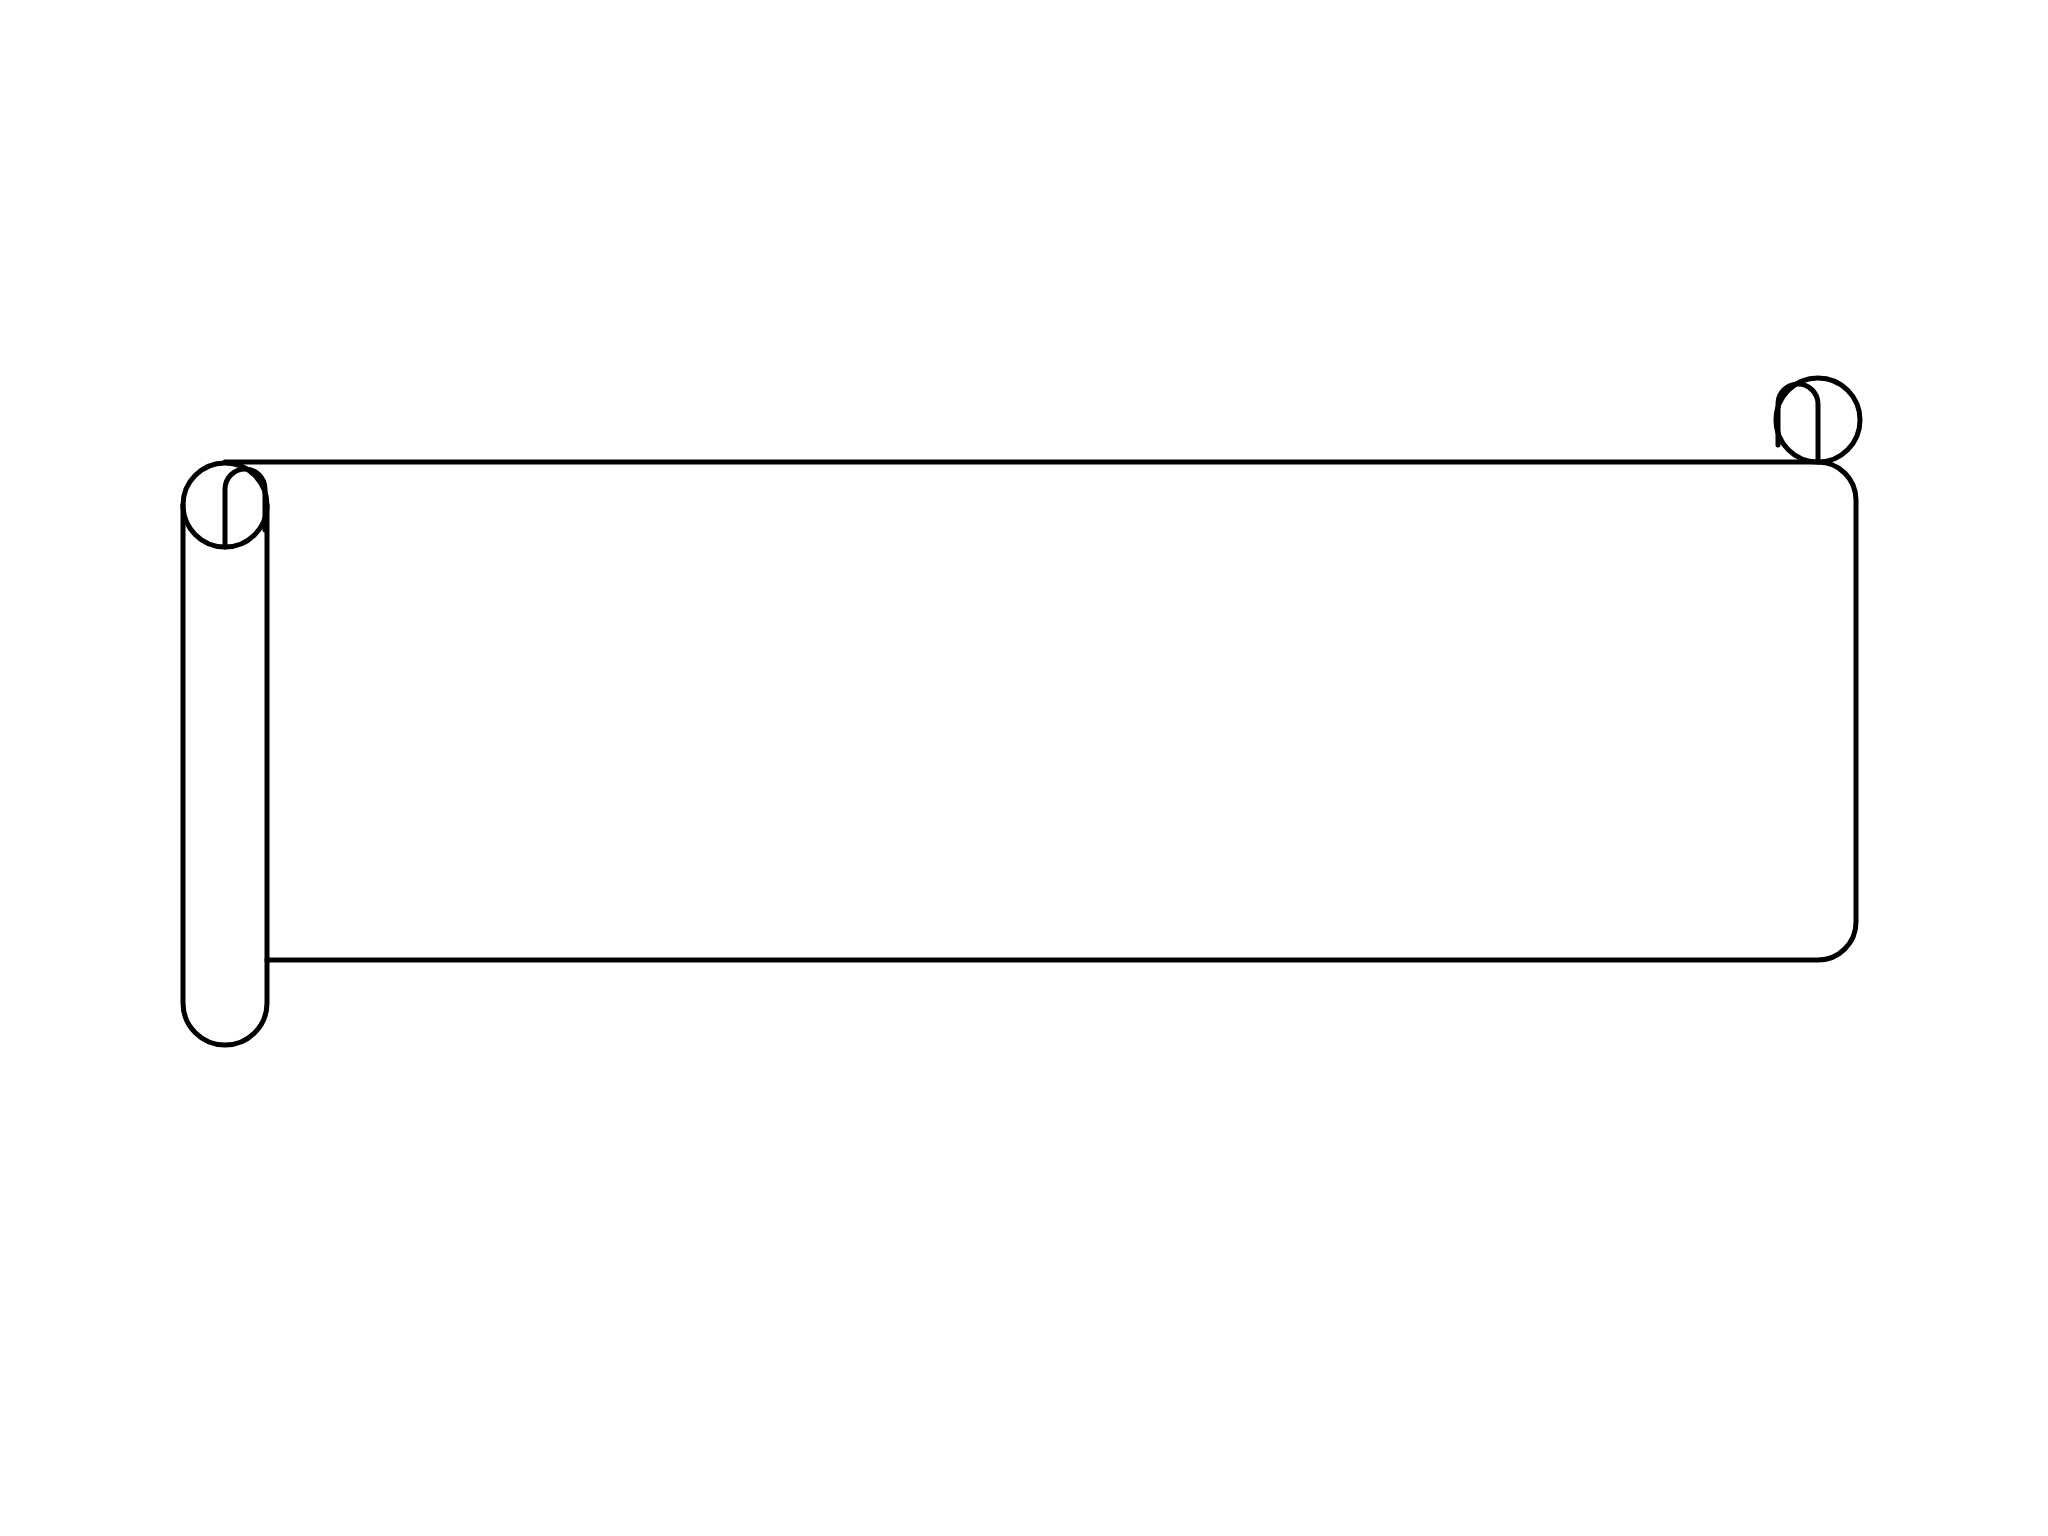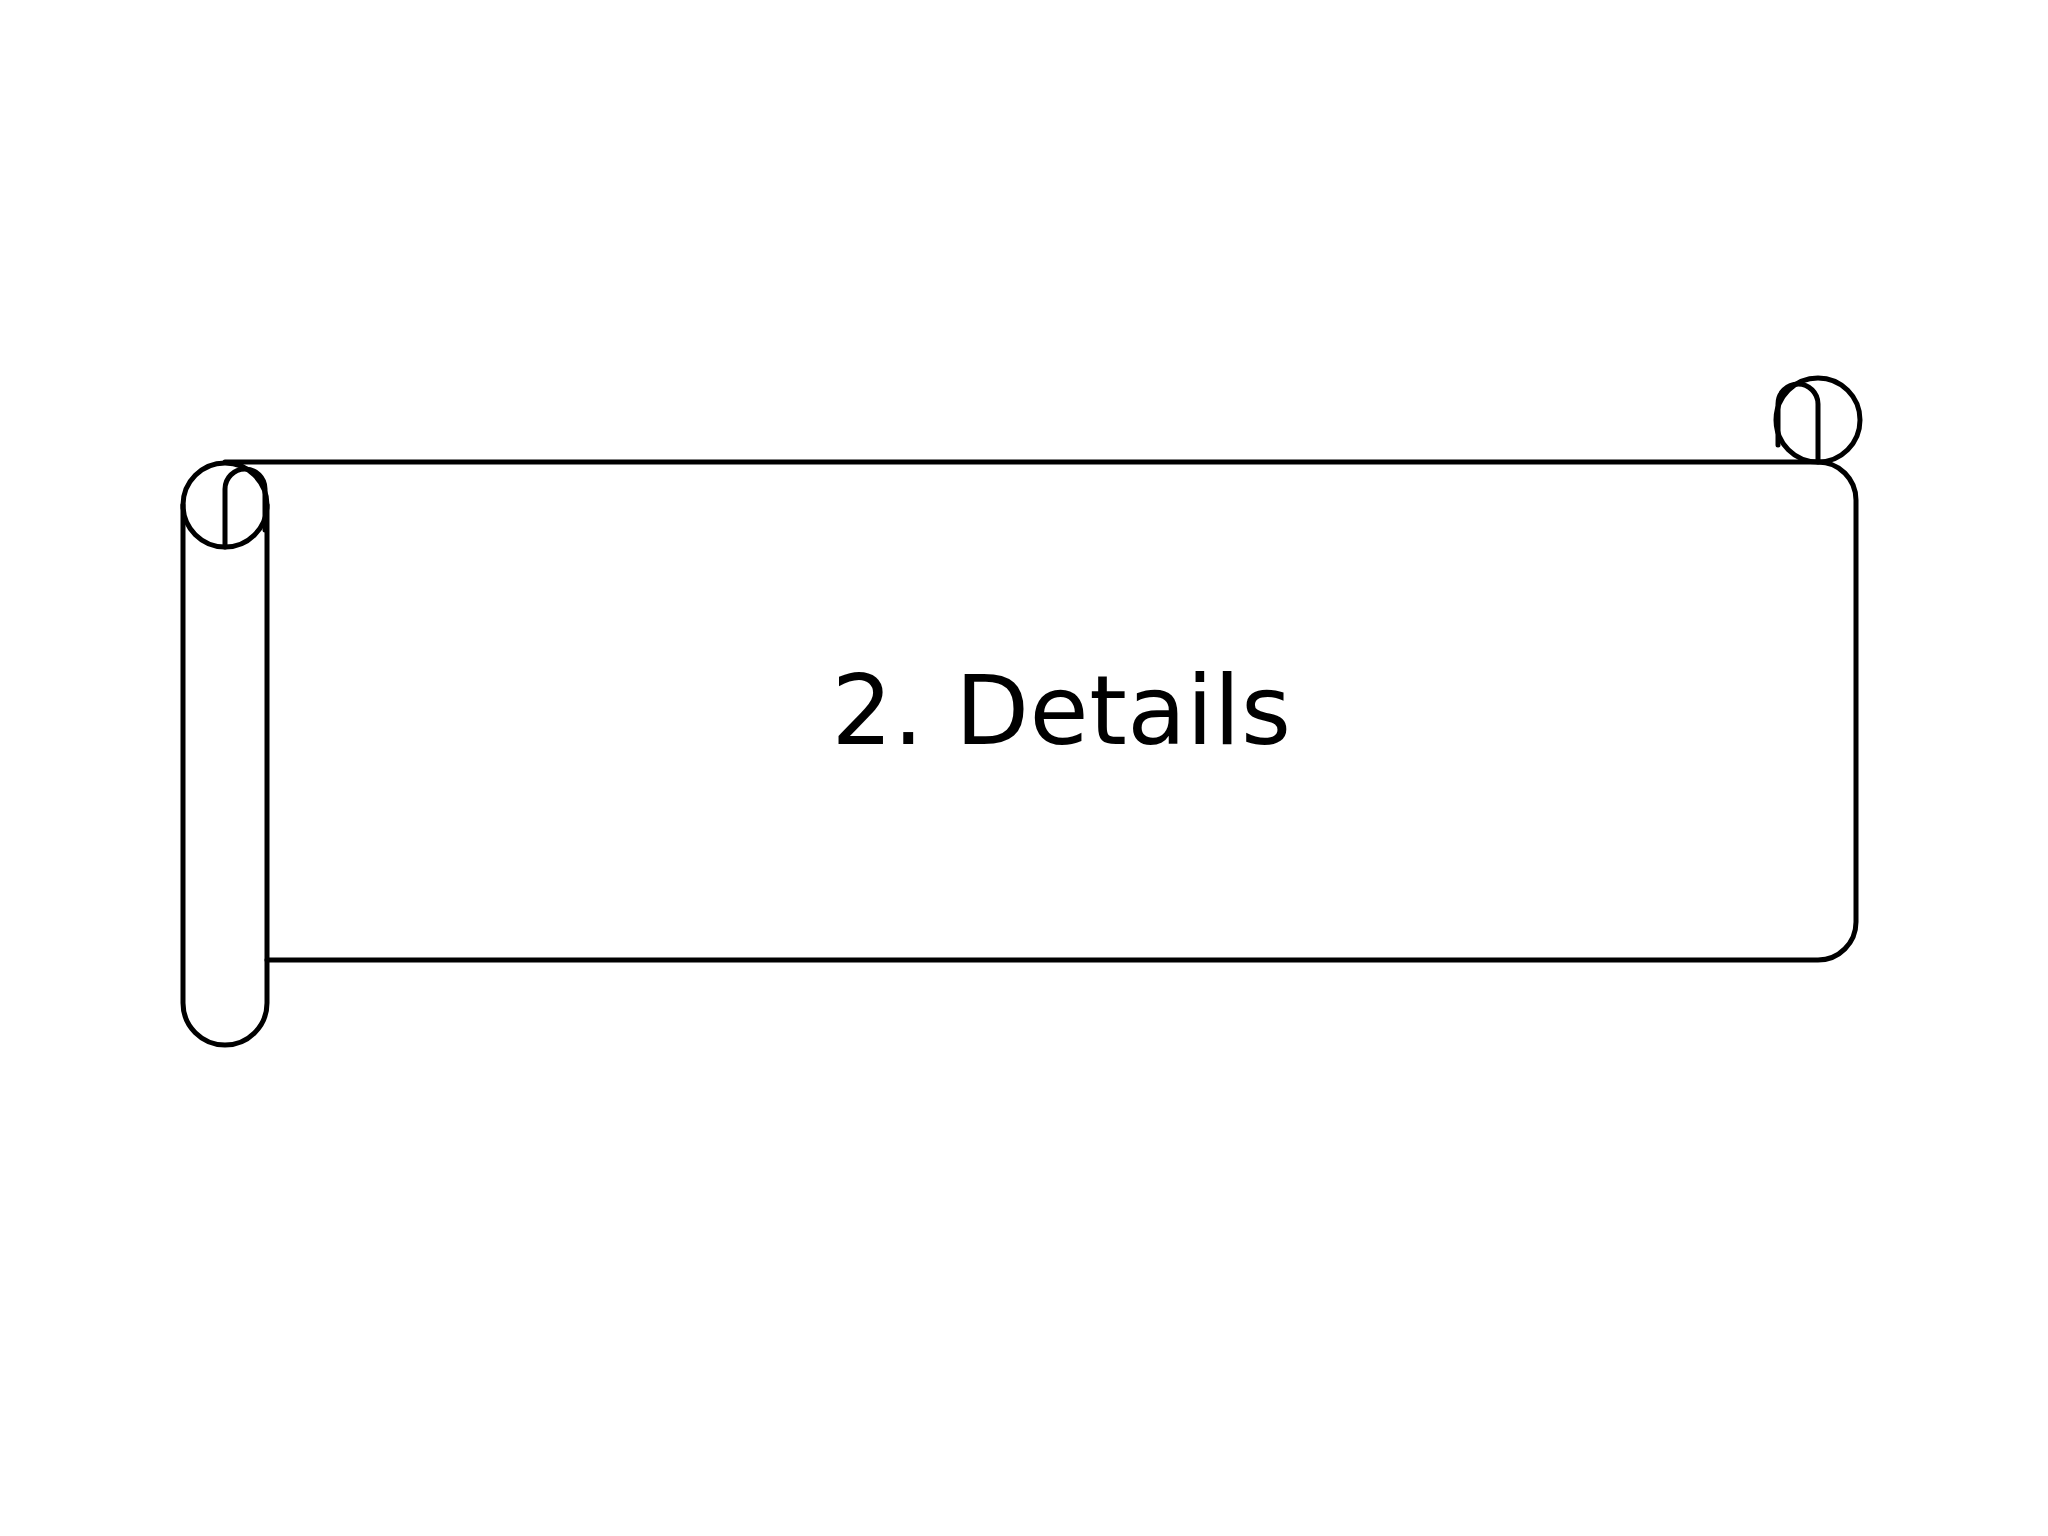--- a/index.html
+++ b/index.html
@@ -83,15 +83,14 @@
       <circle cx="1818" cy="420" r="42"></circle>
 
       <path d="M 1818 462
                L 1818 404
                A 20 20 0 1 0 1778 404
                L 1778 445"></path>
     </g>
 
   </svg>
 
-  <div id="title-text">2. Details</div>
 
 </div>
 
 </body></html>

